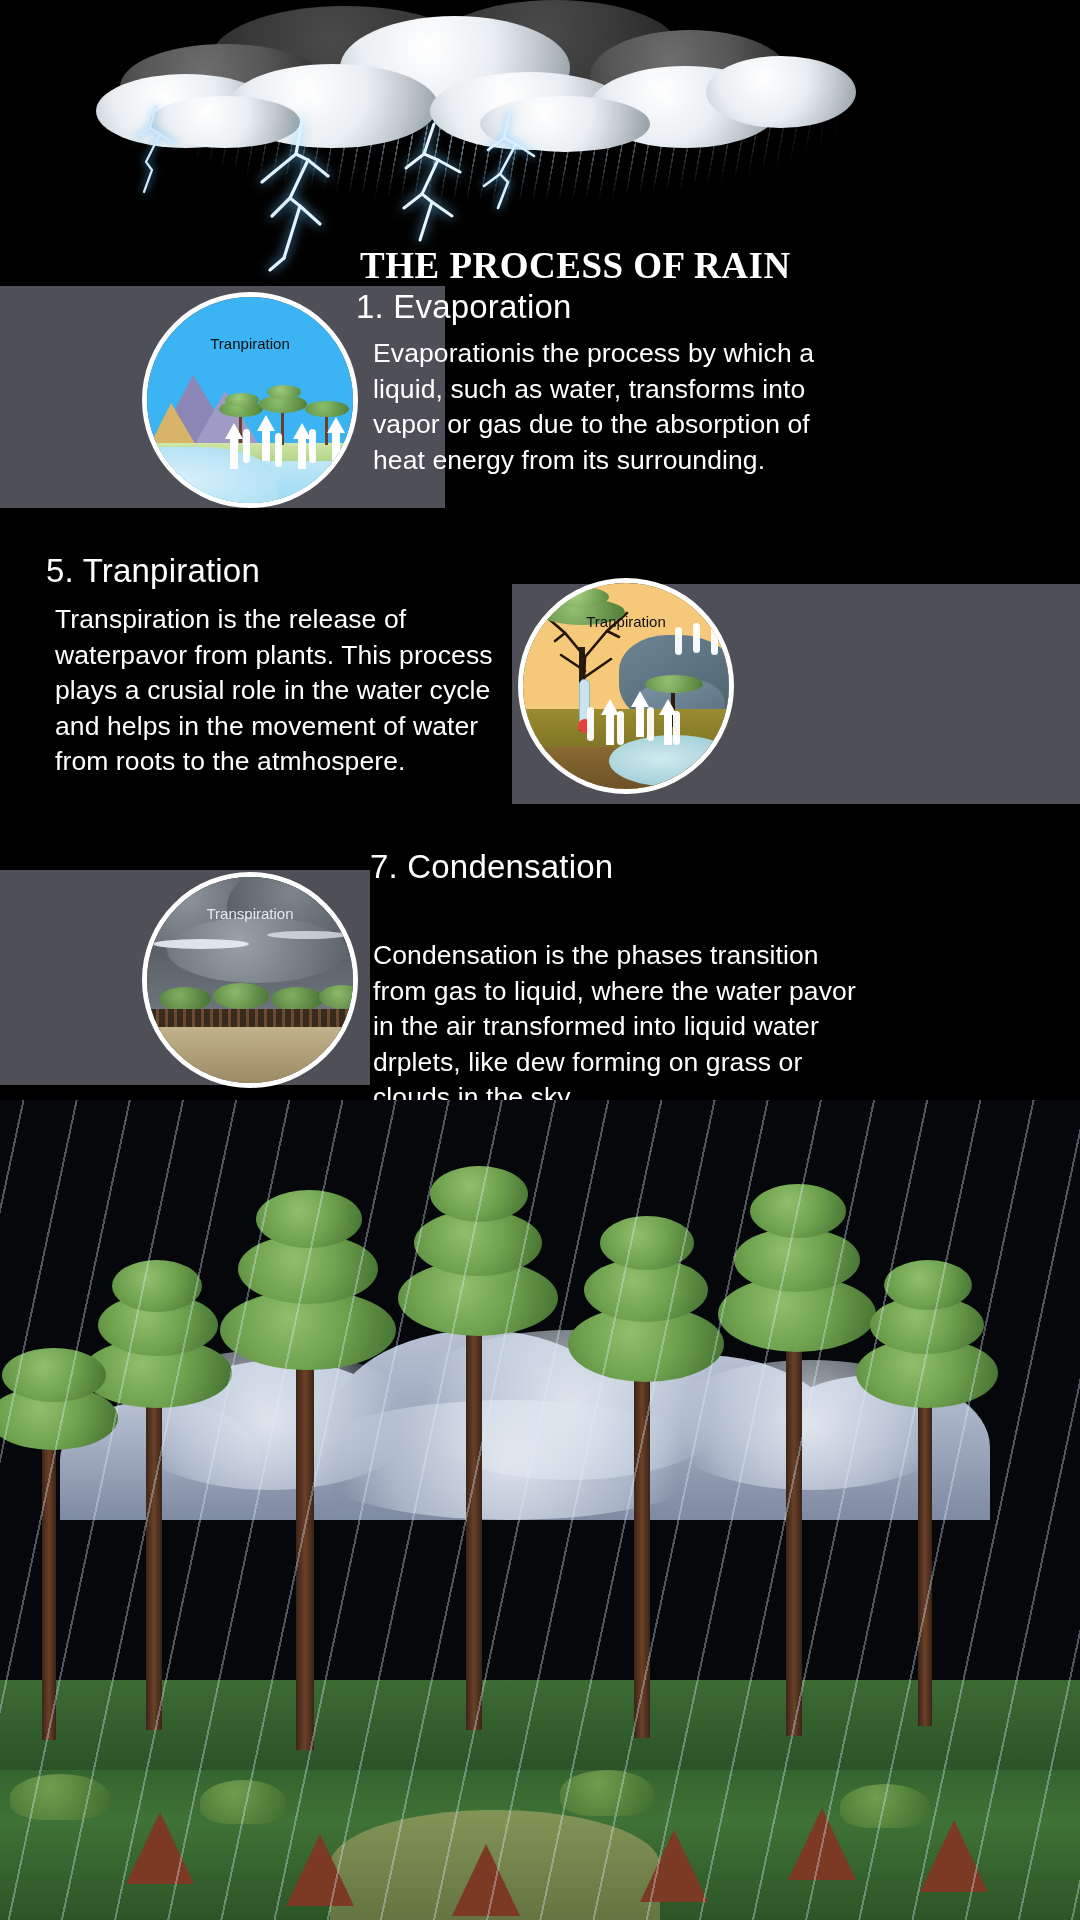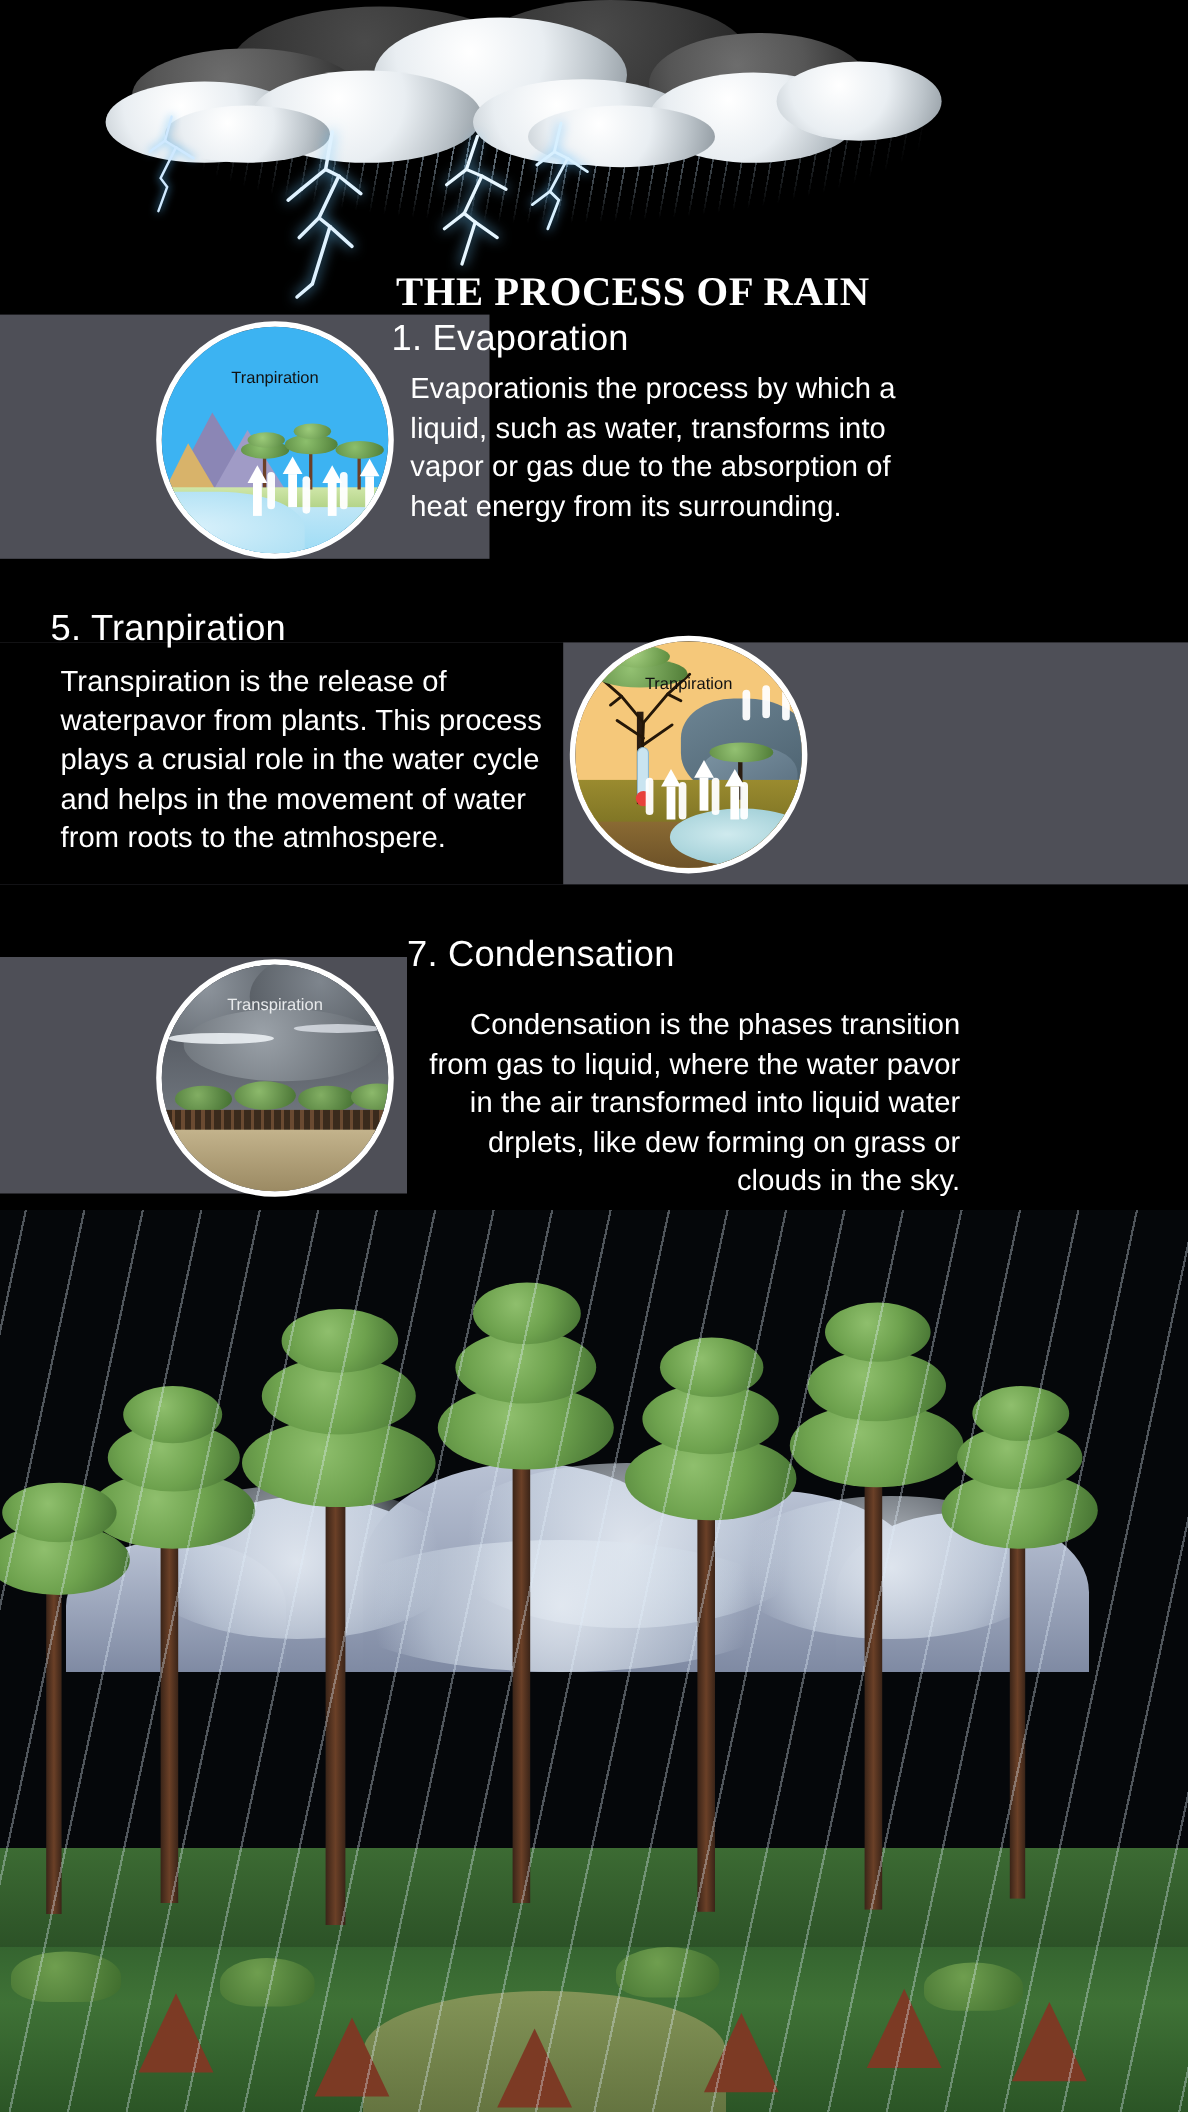--- a/index.html
+++ b/index.html
@@ -362,21 +362,21 @@
 
   <div style="position:absolute; left:0; bottom:52px; width:100%; height:22px;
               background:repeating-linear-gradient(90deg,#6a4a31 0 3px, #3a2a1c 3px 9px);"></div>
   <div style="position:absolute; left:0; bottom:0; width:100%; height:56px;
               background:linear-gradient(#c3b38c,#9b8a63);"></div>
 
   <div class="lbl" style="top:28px;">Transpiration</div>
 </div>
 
 <div class="heading" style="left:370px; top:848px;">7. Condensation</div>
-<div class="body" style="left:373px; top:914px; width:500px;text-align:right;">Condensation is the phases transition from gas to liquid, where the water pavor in the air transformed into liquid water drplets, like dew forming on grass or clouds in the sky.</div>
+<div class="body" style="left:373px; top:938px; width:500px;">Condensation is the phases transition from gas to liquid, where the water pavor in the air transformed into liquid water drplets, like dew forming on grass or clouds in the sky.</div>
 
 <div id="forest">
 
   <div class="fhill" style="left:150px;  top:260px; width:260px; height:160px;"></div>
   <div class="fhill" style="left:330px;  top:230px; width:300px; height:190px;"></div>
   <div class="fhill" style="left:560px;  top:255px; width:280px; height:165px;"></div>
   <div class="fhill" style="left:760px;  top:275px; width:230px; height:145px;"></div>
   <div class="fhill" style="left:60px;   top:300px; width:200px; height:120px;"></div>
 
   <div class="fog" style="left:120px; top:250px; width:300px; height:140px;"></div>

